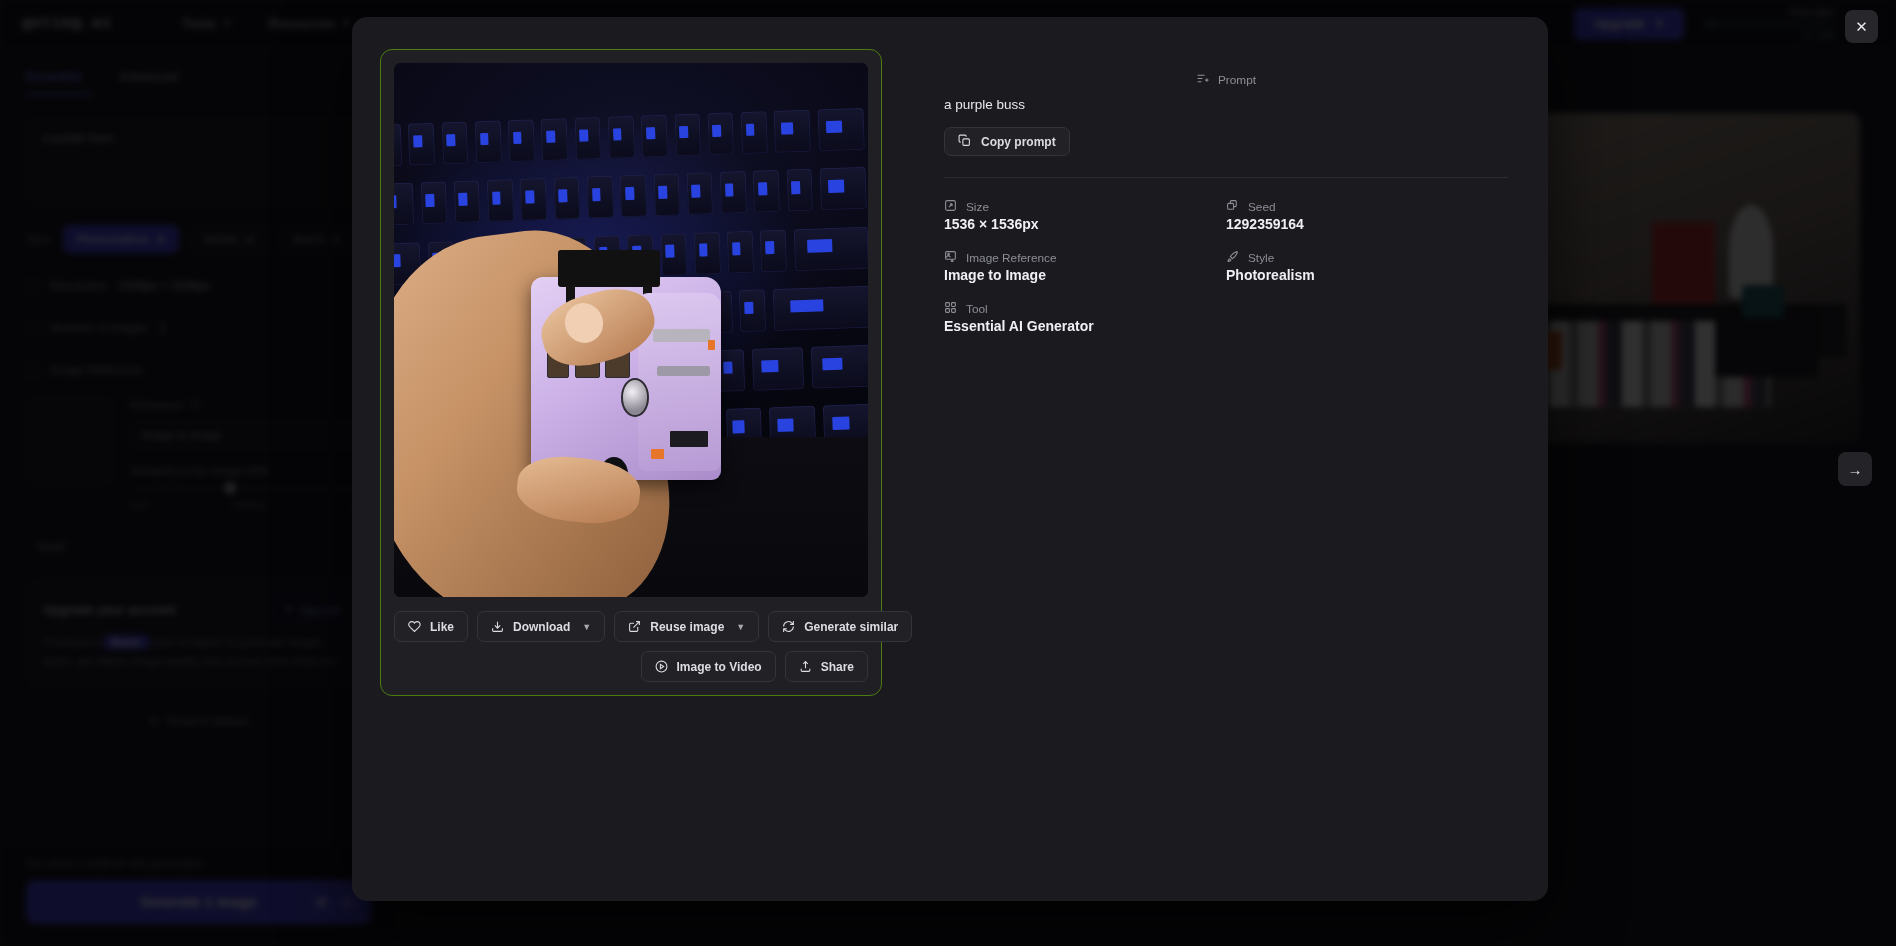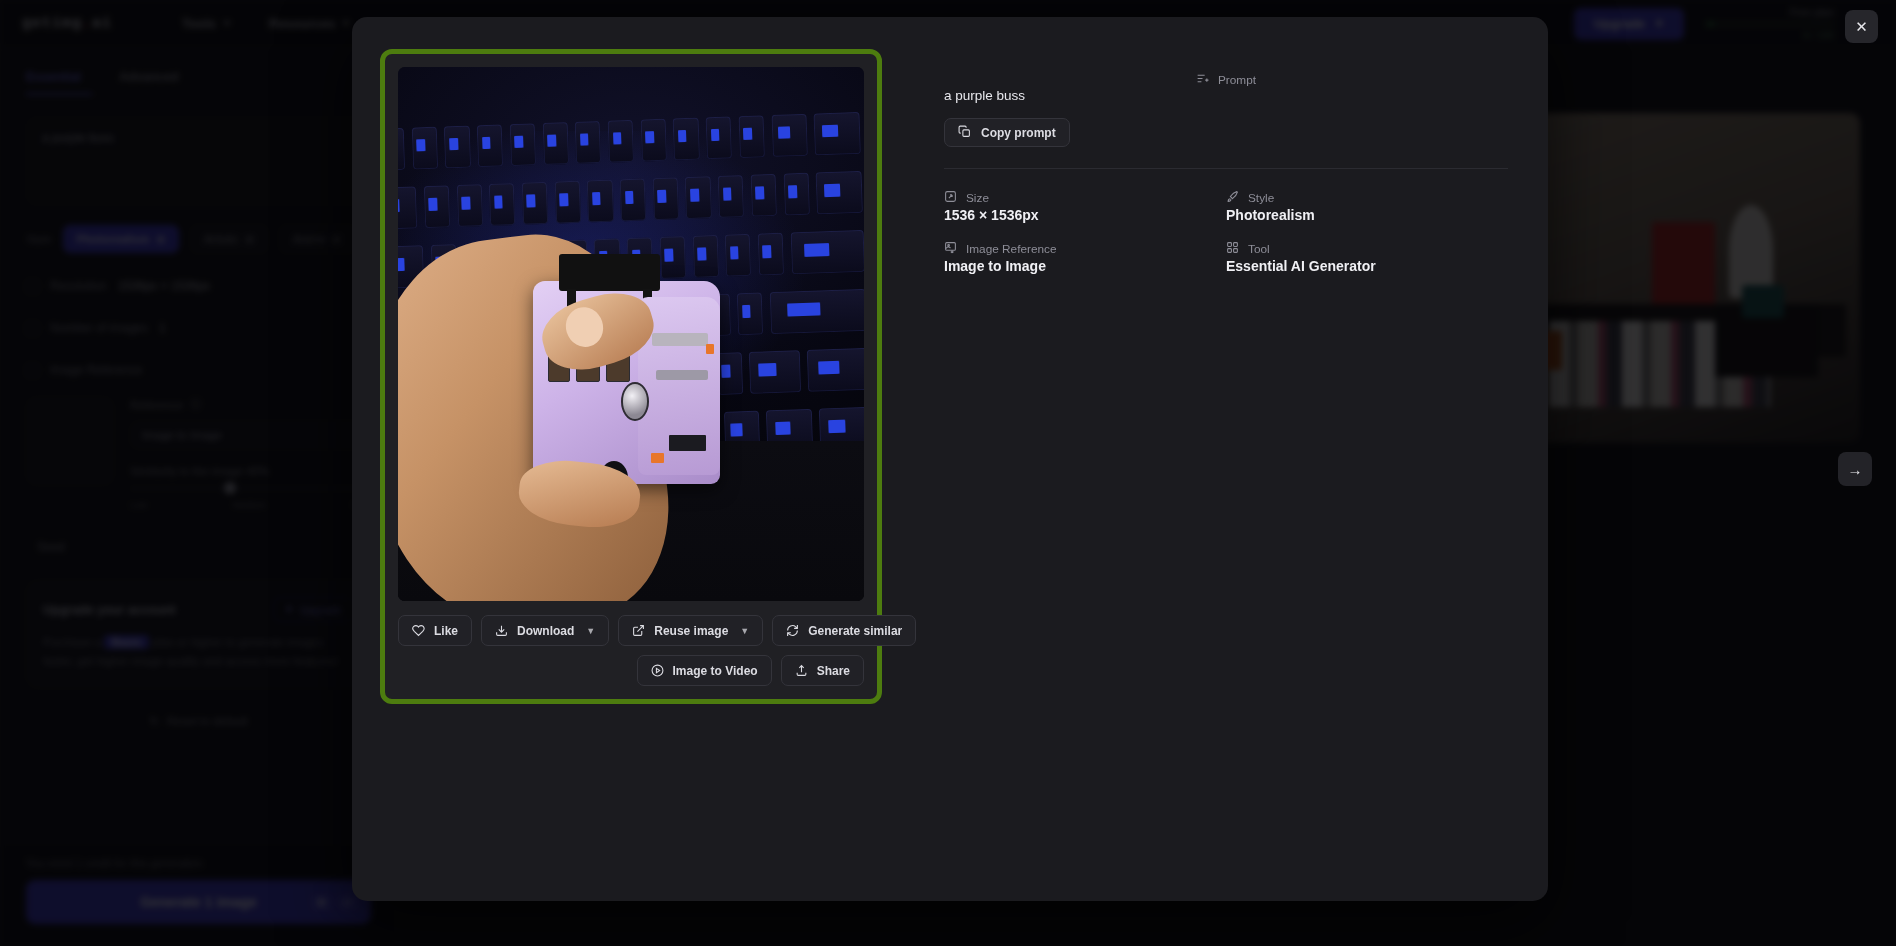--- a/index.html
+++ b/index.html
@@ -120,21 +120,21 @@
 
   
   .modal {
     position:absolute; left:352px; top:17px; width:1196px; height:884px;
     background:#1b1b1f; border-radius:15px;
     box-shadow:0 24px 70px rgba(0,0,0,.68);
     display:flex; padding:0;
   }
   .modal-left { width:558px; padding:32px 28px 0 28px; }
   .img-card {
-    background:#202024; border:5px solid #4d7c0f; border-radius:12px; padding:13px;
+    background:#202024; border:1px solid #4d7c0f; border-radius:12px; padding:13px;
   }
   .photo { width:100%; height:534px; border-radius:7px; position:relative; overflow:hidden;
            background:#0a0a16; }
   
   .kb { position:absolute; inset:0; background:
         radial-gradient(ellipse 120% 70% at 50% 18%, #11112a 0%, #070712 60%, #040408 100%); }
   .kb-rows { position:absolute; left:-4%; right:-4%; top:10%; height:58%;
              transform:rotate(-2deg); }
   .kb-row { position:relative; height:15.5%; margin-bottom:2.2%; }
   .key { position:absolute; top:0; height:88%; border-radius:4px;
@@ -188,21 +188,21 @@
   .abtn { display:flex; align-items:center; gap:9px; height:31px; padding:0 13px;
           border:1px solid #34343b; border-radius:7px; background:#212126;
           font-size:12px; color:#dcdce2; font-weight:600; white-space:nowrap; }
   .abtn .chev { margin-left:3px; opacity:.72; font-size:9px; }
   .abtn svg { display:block; }
 
   .modal-right { flex:1; padding:34px 40px 0 34px; }
   .mtitle { font-size:20.5px; font-weight:700; color:#f2f2f5; letter-spacing:-.2px; }
   .seclabel { display:flex; align-items:center; gap:9px; margin-top:21px;
               font-size:11.8px; color:#8e8e98;justify-content:center; }
-  .prompt-text { margin-top:0; font-size:13.5px; color:#e8e8ed; }
+  .prompt-text { margin-top:9px; font-size:13.5px; color:#e8e8ed; }
   .copy-btn { margin-top:15px; display:inline-flex; align-items:center; gap:10px;
               height:29px; padding:0 13px; border:1px solid #34343b; border-radius:7px;
               background:#212126; font-size:12px; color:#dcdce2; font-weight:600; }
   .divider { margin-top:21px; height:1px; background:#2b2b31; }
   .meta-grid { margin-top:21px; display:grid; grid-template-columns:1fr 1fr; row-gap:18px; }
   .meta-label { display:flex; align-items:center; gap:9px; font-size:11.8px; color:#8e8e98; }
   .meta-value { margin-top:1px; font-size:14px; color:#f0f0f4; font-weight:700; }
 
   .close-btn { position:absolute; right:18px; top:10px; width:33px; height:33px;
                border-radius:8px; background:#26262b; display:flex; align-items:center;
@@ -604,43 +604,53 @@
           <div class="meta-label">
             <span><svg width="13" height="13" viewBox="0 0 24 24" fill="none" stroke="#8e8e98" stroke-width="2">
                   <rect x="3" y="3" width="18" height="18" rx="3"></rect>
                   <path d="M15 9L9 15M15 9h-4M15 9v4"></path>
                 </svg></span>
             <span>Size</span>
           </div>
           <div class="meta-value">1536 × 1536px</div>
         </div>
 
-
-
         <div>
           <div class="meta-label">
             <span><svg width="13" height="13" viewBox="0 0 24 24" fill="none" stroke="#8e8e98" stroke-width="2">
-                  <path d="M20 3c-4 1-9 5-12 9l4 4c4-3 8-8 9-12z"></path>
-                  <path d="M8 16c-2 0-4 2-4 5 3 0 5-2 5-4"></path>
+                  <rect x="3" y="8" width="11" height="11" rx="2"></rect>
+                  <path d="M8 8V5a2 2 0 0 1 2-2h7a2 2 0 0 1 2 2v7a2 2 0 0 1-2 2h-3"></path>
                 </svg></span>
-            <span>Style</span>
-          </div>
-          <div class="meta-value">Photorealism</div>
-        </div>
+            <span>Seed</span>
+          </div>
+          <div class="meta-value">1292359164</div>
+        </div>
+
 
         <div>
           <div class="meta-label">
             <span><svg width="13" height="13" viewBox="0 0 24 24" fill="none" stroke="#8e8e98" stroke-width="2">
                   <rect x="3" y="3" width="18" height="14" rx="2"></rect>
                   <circle cx="8.5" cy="8" r="1.5"></circle>
                   <path d="M3 14l5-4 4 3M15 17v5M15 22l-2.5-2.5M15 22l2.5-2.5"></path>
                 </svg></span>
             <span>Image Reference</span>
           </div>
           <div class="meta-value">Image to Image</div>
+        </div>
+
+        <div>
+          <div class="meta-label">
+            <span><svg width="13" height="13" viewBox="0 0 24 24" fill="none" stroke="#8e8e98" stroke-width="2">
+                  <path d="M20 3c-4 1-9 5-12 9l4 4c4-3 8-8 9-12z"></path>
+                  <path d="M8 16c-2 0-4 2-4 5 3 0 5-2 5-4"></path>
+                </svg></span>
+            <span>Style</span>
+          </div>
+          <div class="meta-value">Photorealism</div>
         </div>
 
 
         <div>
           <div class="meta-label">
             <span><svg width="13" height="13" viewBox="0 0 24 24" fill="none" stroke="#8e8e98" stroke-width="2">
                   <rect x="3" y="3" width="7" height="7" rx="1.5"></rect>
                   <rect x="14" y="3" width="7" height="7" rx="1.5"></rect>
                   <rect x="3" y="14" width="7" height="7" rx="1.5"></rect>
                   <rect x="14" y="14" width="7" height="7" rx="1.5"></rect>

